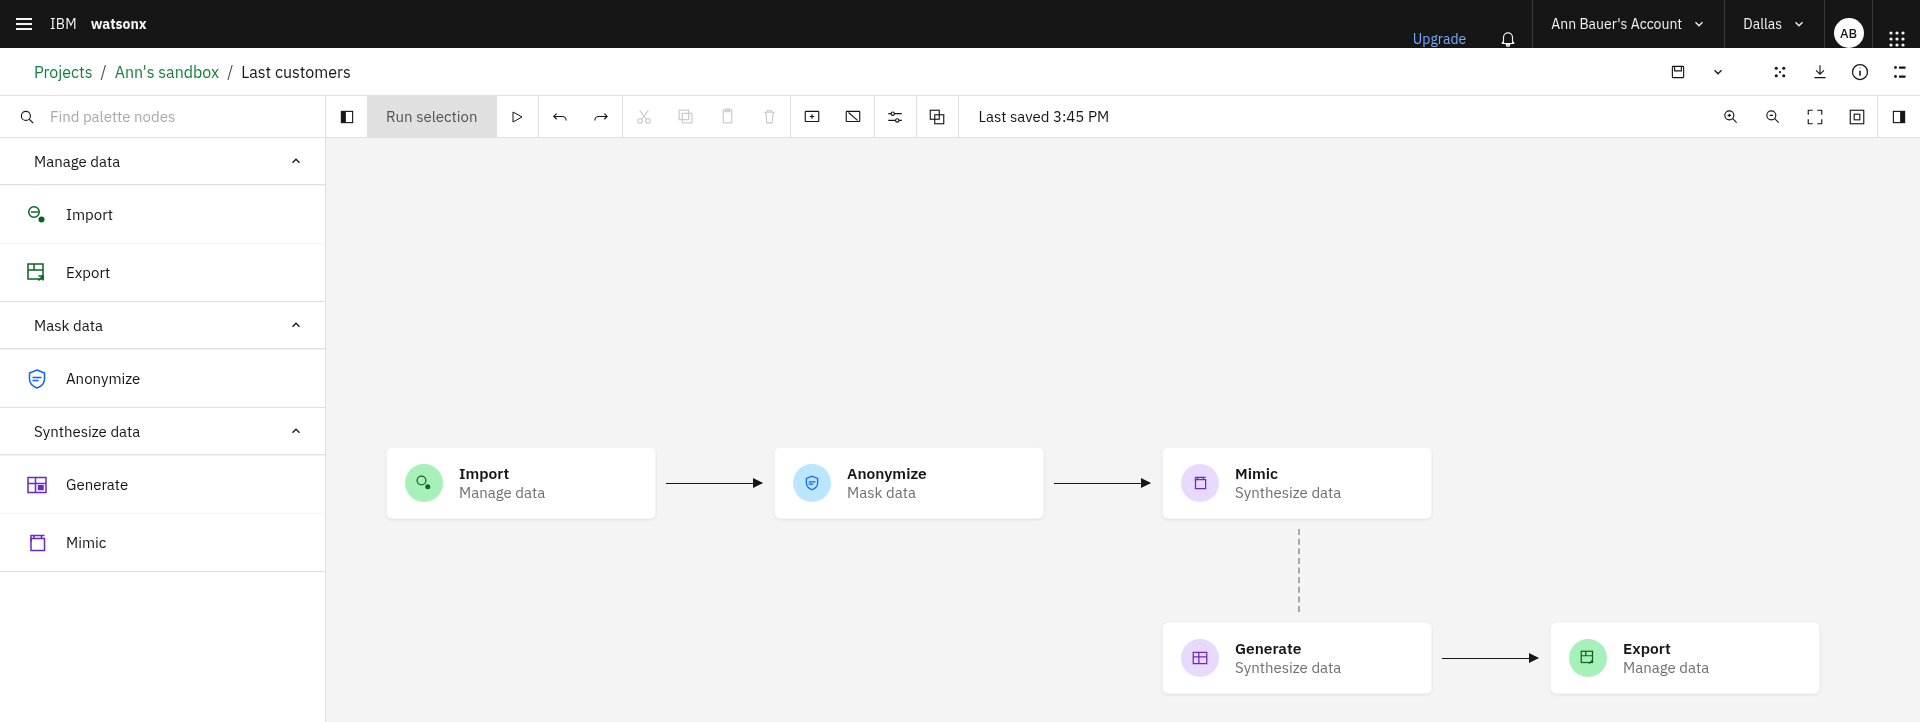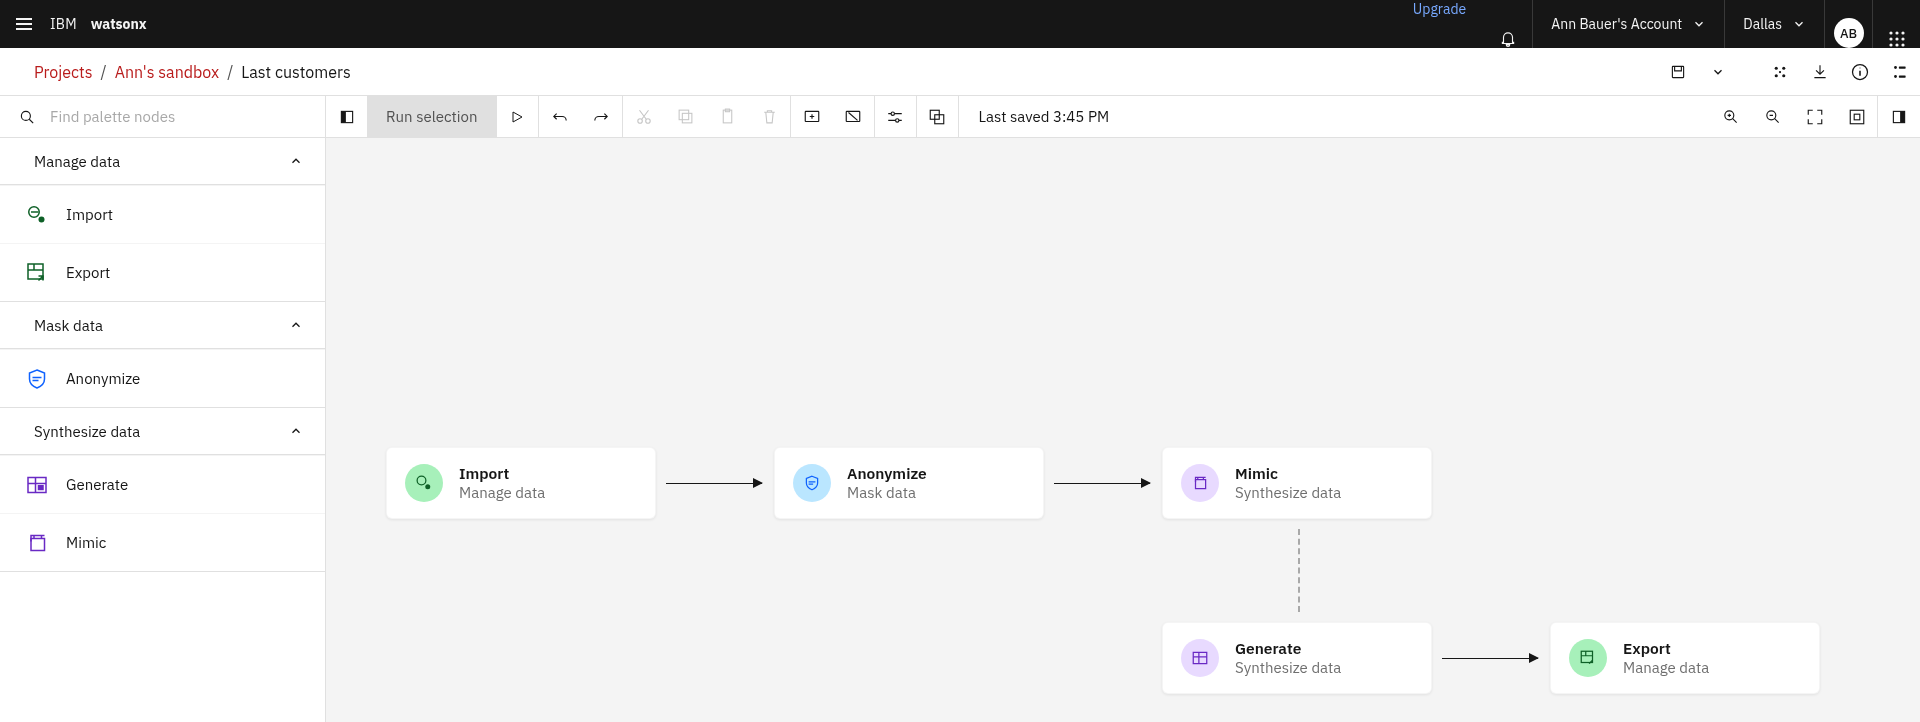--- a/index.html
+++ b/index.html
@@ -9,33 +9,33 @@
 .top-header {
   height: 48px; background: #161616; color: #f4f4f4;
   display: flex; align-items: center;
 }
 .hamburger { width: 48px; height: 48px; display:flex; align-items:center; justify-content:center; cursor:pointer; }
 .hamburger svg { width: 20px; height: 20px; fill: #f4f4f4; }
 .brand { font-size: 14px; display:flex; gap:14px; align-items:center; padding-left: 2px; }
 .brand .ibm { letter-spacing: .2px; }
 .brand .watsonx { font-weight: 700; }
 .header-spacer { flex: 1; }
-.upgrade { color: #78a9ff; font-size: 14px; padding: 0 18px; height: 48px; display:flex; align-items:flex-start; cursor:pointer; }
+.upgrade { color: #78a9ff; font-size: 14px; padding: 0 18px; height: 48px; display:flex; align-items:flex-end; cursor:pointer; }
 .hdr-btn { width: 48px; height:48px; display:flex;align-items:flex-end;justify-content:center; border-left:1px solid #393939; cursor:pointer;}
 .hdr-btn.first { border-left: none; }
 .account, .region { height:48px; display:flex; align-items:center; gap:10px; padding:16px 18px; font-size:14px; border-left:1px solid #393939; cursor:pointer;}
 .avatar { width:30px; height:30px; border-radius:50%; background:#fff; color:#161616; font-size:13px; display:flex;align-items:center;justify-content:center; font-weight:500;}
 svg { display: block; }
 
 
 .breadcrumb-bar {
   height: 48px; background:#fff; display:flex; align-items:center; padding-left: 34px;
   border-bottom: 1px solid #e0e0e0; font-size: 16px;
 }
-.breadcrumb-bar a { color:#b91c1c; text-decoration:none; cursor:pointer;}
+.breadcrumb-bar a { color:#15803d; text-decoration:none; cursor:pointer;}
 .breadcrumb-bar .sep { color:#525252; margin:0 8px; }
 .breadcrumb-bar .current { color:#161616; }
 .breadcrumb-spacer { flex:1; }
 .bc-icon { width:40px; height:48px; display:flex;align-items:center;justify-content:center; cursor:pointer; color:#161616;}
 .bc-icon.gap { margin-right: 22px; }
 
 
 .toolbar {
   height: 42px; background:#fff; display:flex; align-items:stretch; border-bottom:1px solid #e0e0e0;
 }

